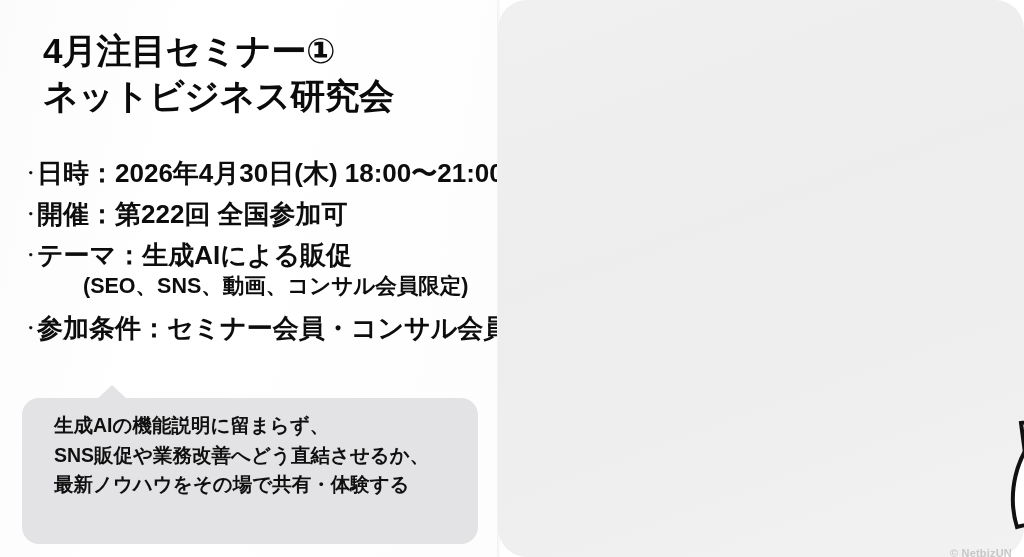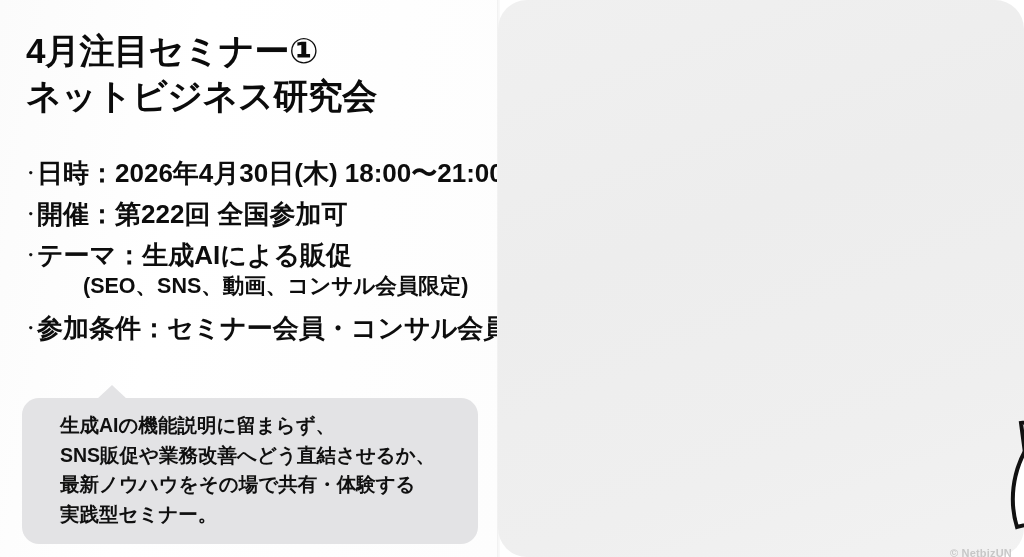--- a/index.html
+++ b/index.html
@@ -37,20 +37,21 @@
     left: 26px; top: 28px;
     width: 460px;
   }
   .title-line {
     font-weight: 700;
     font-size: 35px;
     line-height: 45px;
     letter-spacing: -0.5px;
     color: #0b0b0b;
     white-space: nowrap;
+    margin-left: 17px;
   }
 
   #bullet-list {
     position: absolute;
     left: 20px; top: 158px;
     width: 478px;
   }
   .bullet-item {
     display: flex;
     align-items: flex-start;
@@ -92,21 +93,21 @@
   #summary-bubble-tail {
     position: absolute;
     left: 74px; top: -13px;
     width: 0; height: 0;
     border-left: 16px solid transparent;
     border-right: 16px solid transparent;
     border-bottom: 15px solid #e3e3e5;
   }
   #summary-bubble-text {
     position: absolute;
-    left: 38px; top: 13px;
+    left: 32px; top: 13px;
     right: 10px;
   }
   .summary-line {
     font-weight: 700;
     font-size: 19.5px;
     line-height: 29.5px;
     color: #101010;
     white-space: nowrap;
   }
 
@@ -182,21 +183,20 @@
       </div>
 
     </div>
 
     <div id="summary-bubble">
       <div id="summary-bubble-tail"></div>
       <div id="summary-bubble-text">
         <div class="summary-line">生成AIの機能説明に留まらず、</div>
         <div class="summary-line">SNS販促や業務改善へどう直結させるか、</div>
         <div class="summary-line">最新ノウハウをその場で共有・体験する</div>
-        <div class="summary-line">実践型セミナー。</div>
       </div>
     </div>
 
   </div>
 
   <div id="panel-divider"></div>
 
   <div id="right-panel">
 
     <div id="character">

